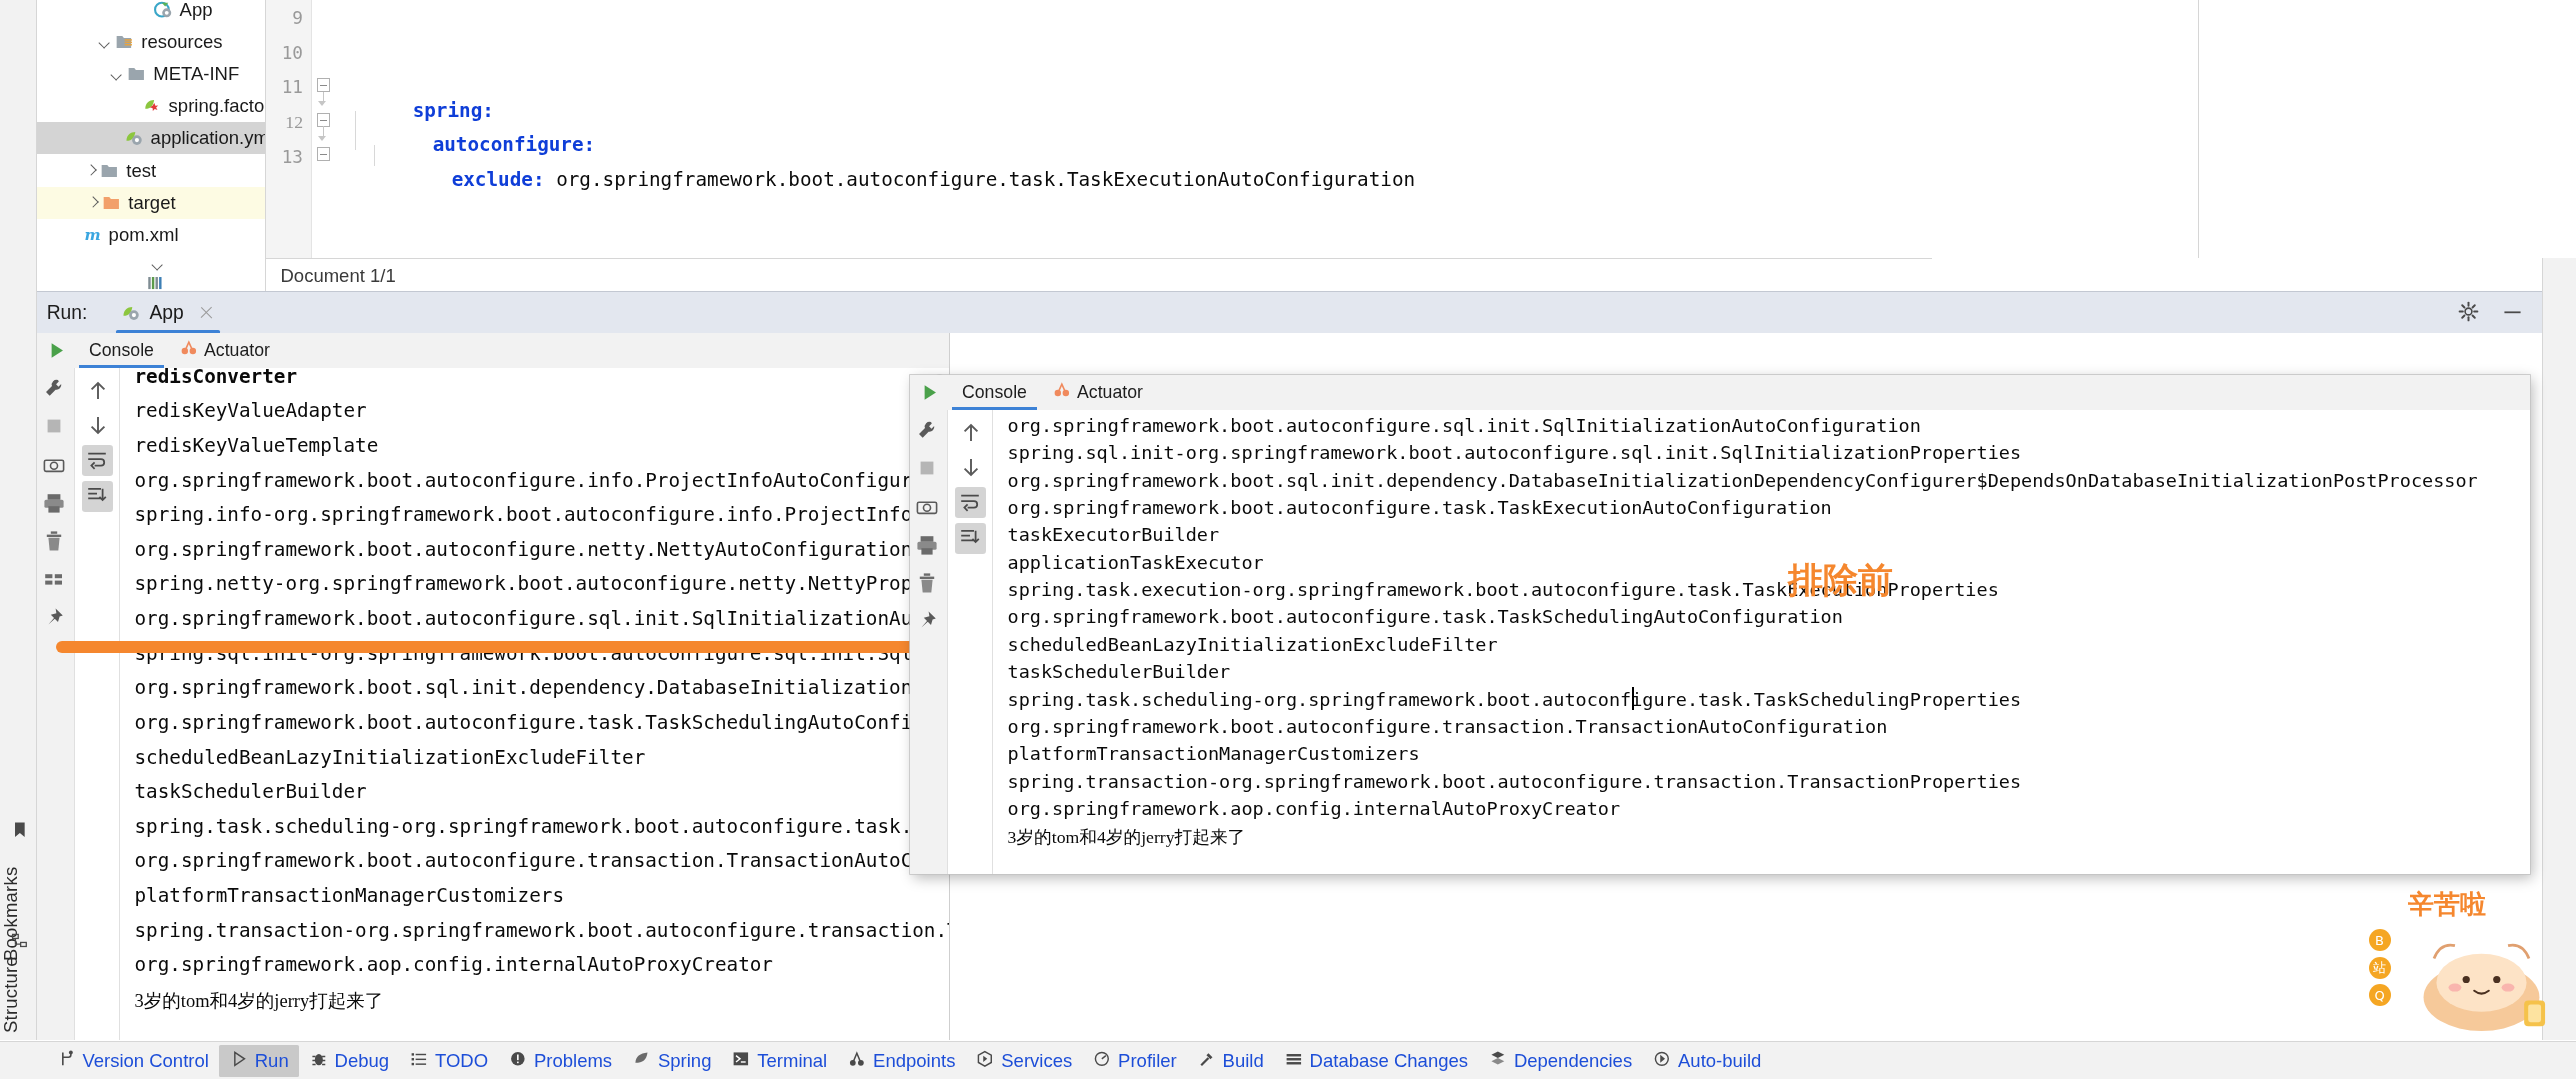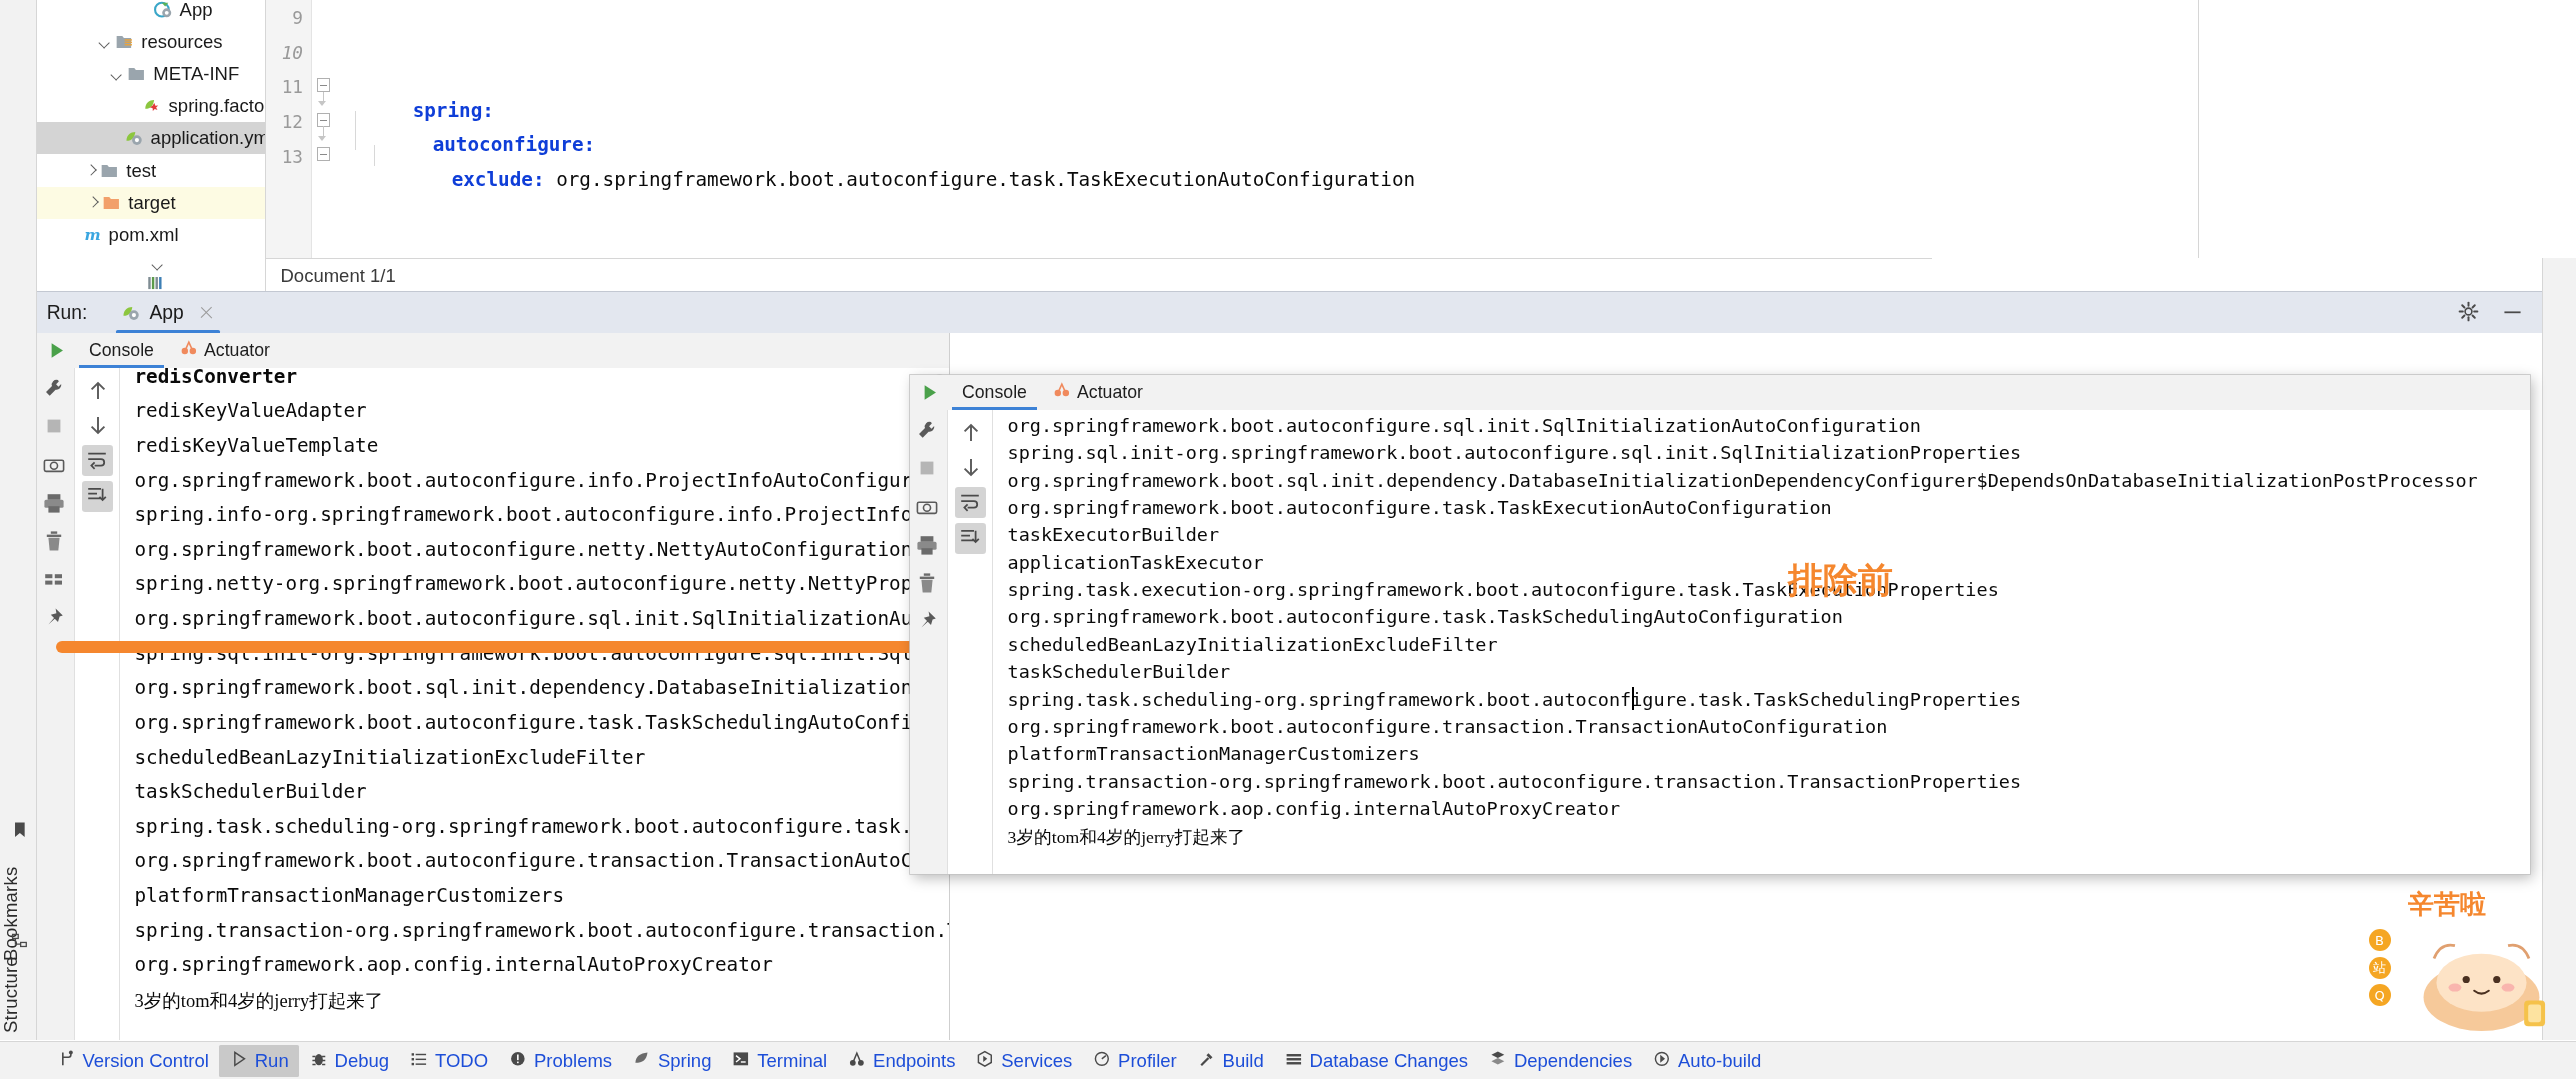--- a/index.html
+++ b/index.html
@@ -375,23 +375,23 @@
           <rect x="17.5" y="5" width="3" height="15" fill="#3d7fb5"></rect>
         </svg>
       </span>
       <span class="tree-label">External Libraries</span>
     </div>
   </div>
 
   <div class="editor-wrap">
     <div class="gutter">
       <div class="ln" style="top:8px;">9</div>
-      <div class="ln" style="top:43px;font-style:italic;">10</div>
+      <div class="ln" style="top:43px;">10</div>
       <div class="ln" style="top:77px;">11</div>
-      <div class="ln" style="top:112px;">12</div>
+      <div class="ln" style="top:112px;font-family:Liberation Serif, serif;">12</div>
       <div class="ln" style="top:147px;">13</div>
     </div>
 
     <div class="foldcol">
       <div class="fold-box" style="top:78px;"></div>
       <div class="fold-line" style="top:92px; height:11.3px;"></div>
       <div class="fold-tri" style="top:101px;"></div>
       <div class="fold-box" style="top:113px;"></div>
       <div class="fold-line" style="top:126px; height:11.3px;"></div>
       <div class="fold-tri" style="top:136px;"></div>

